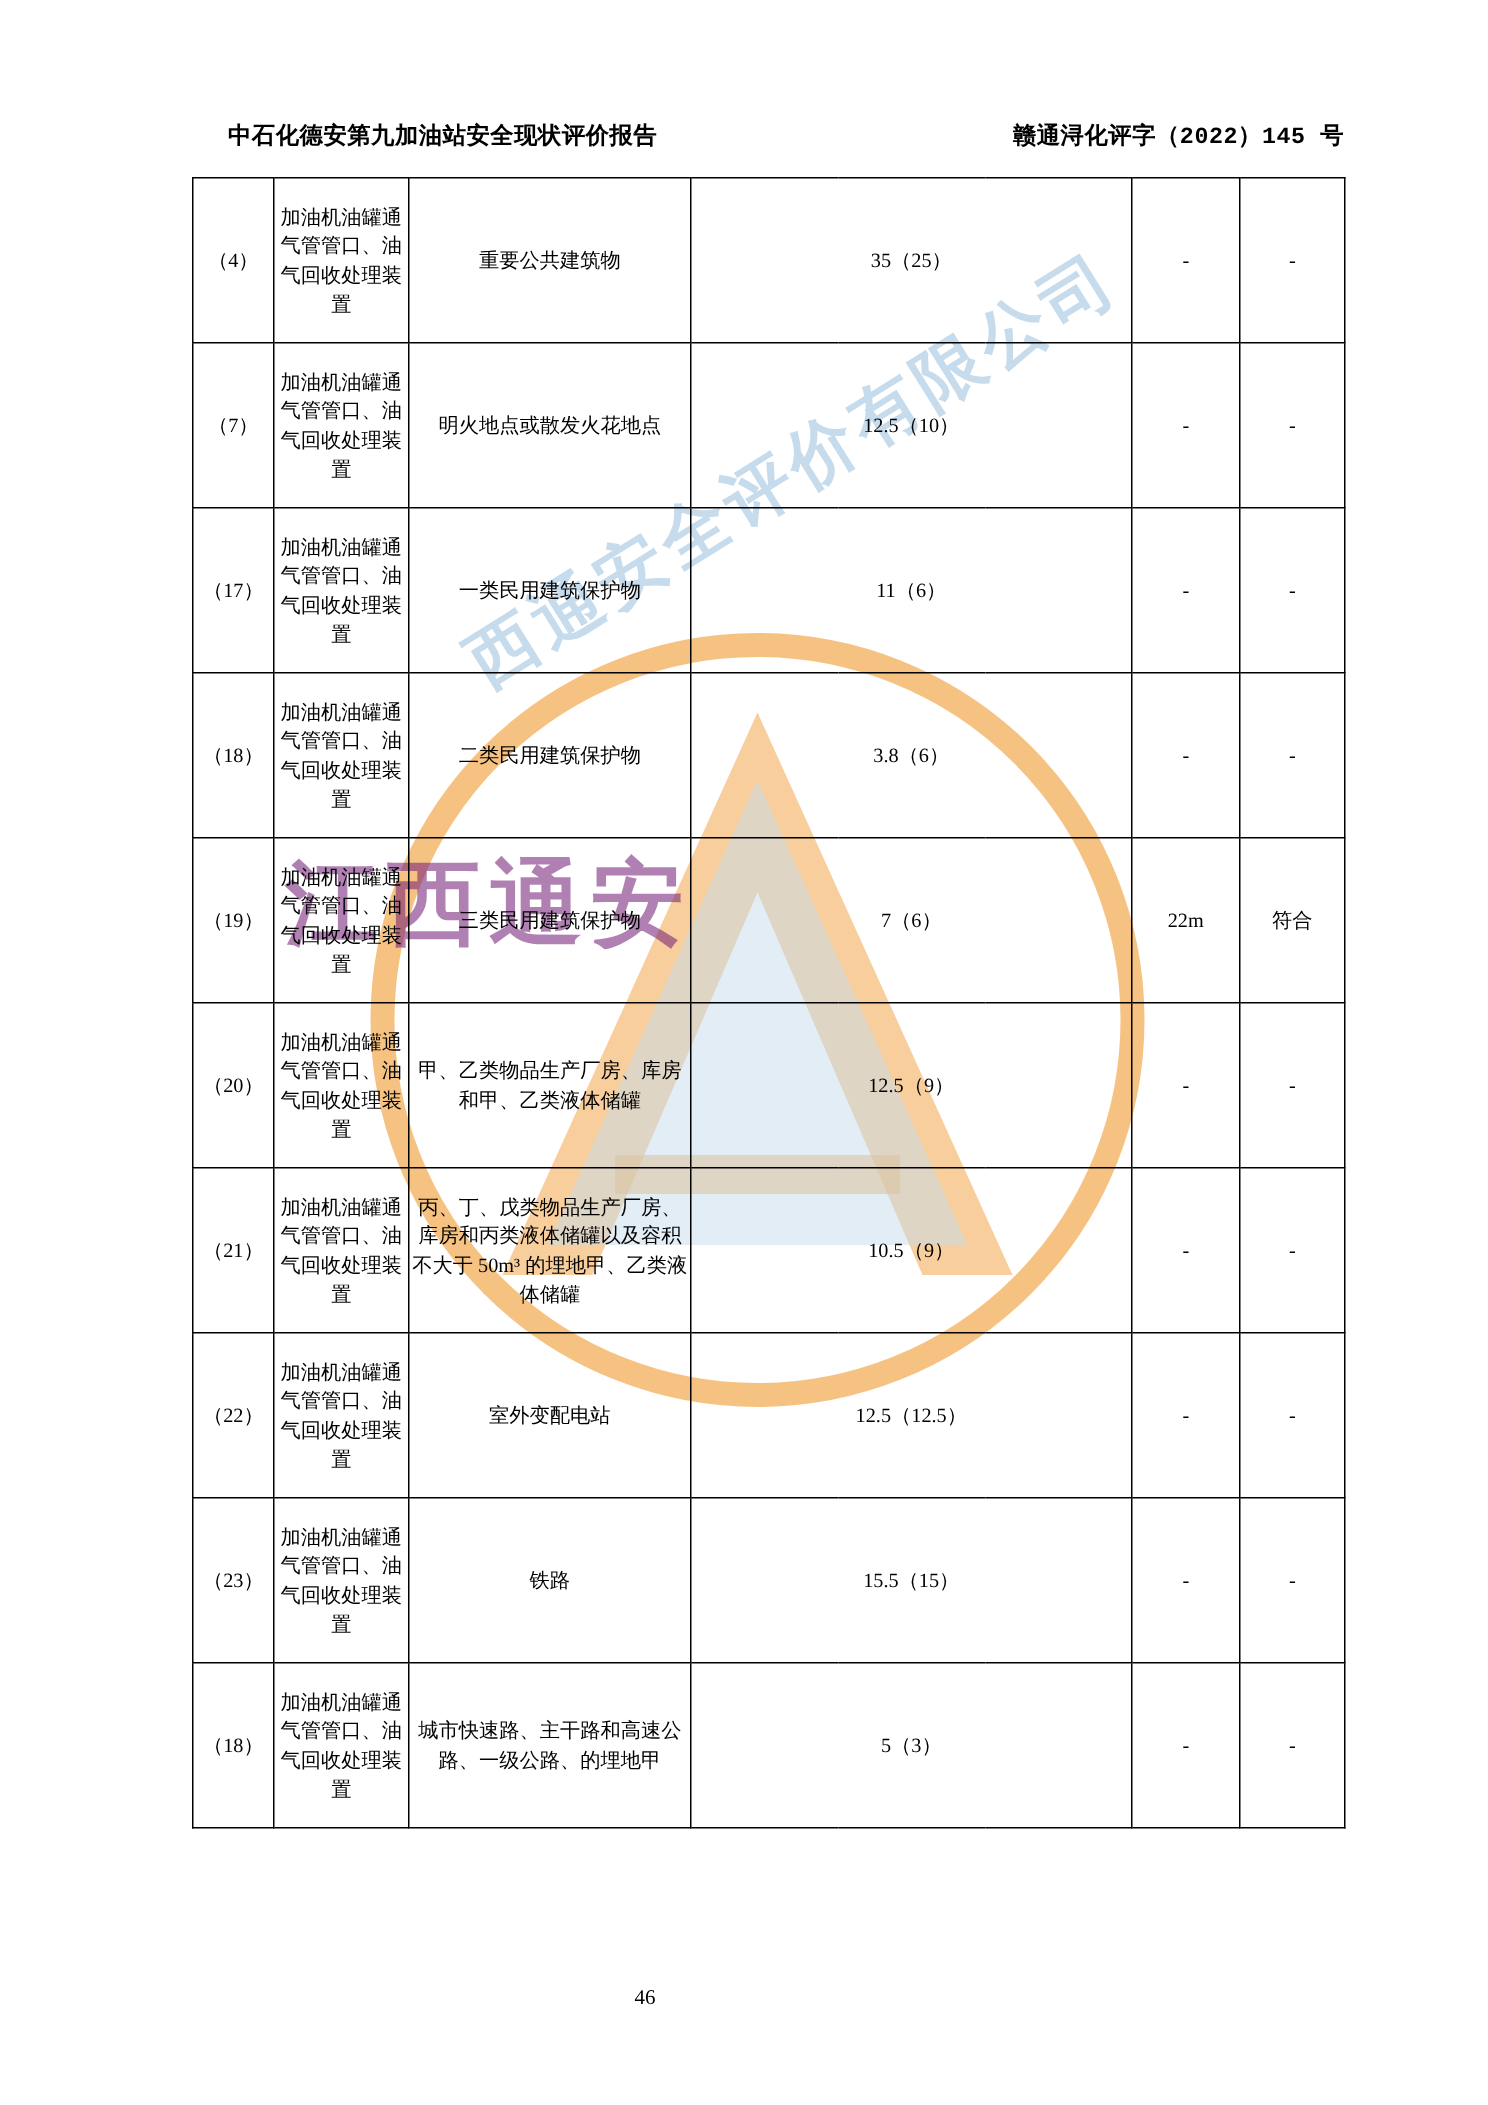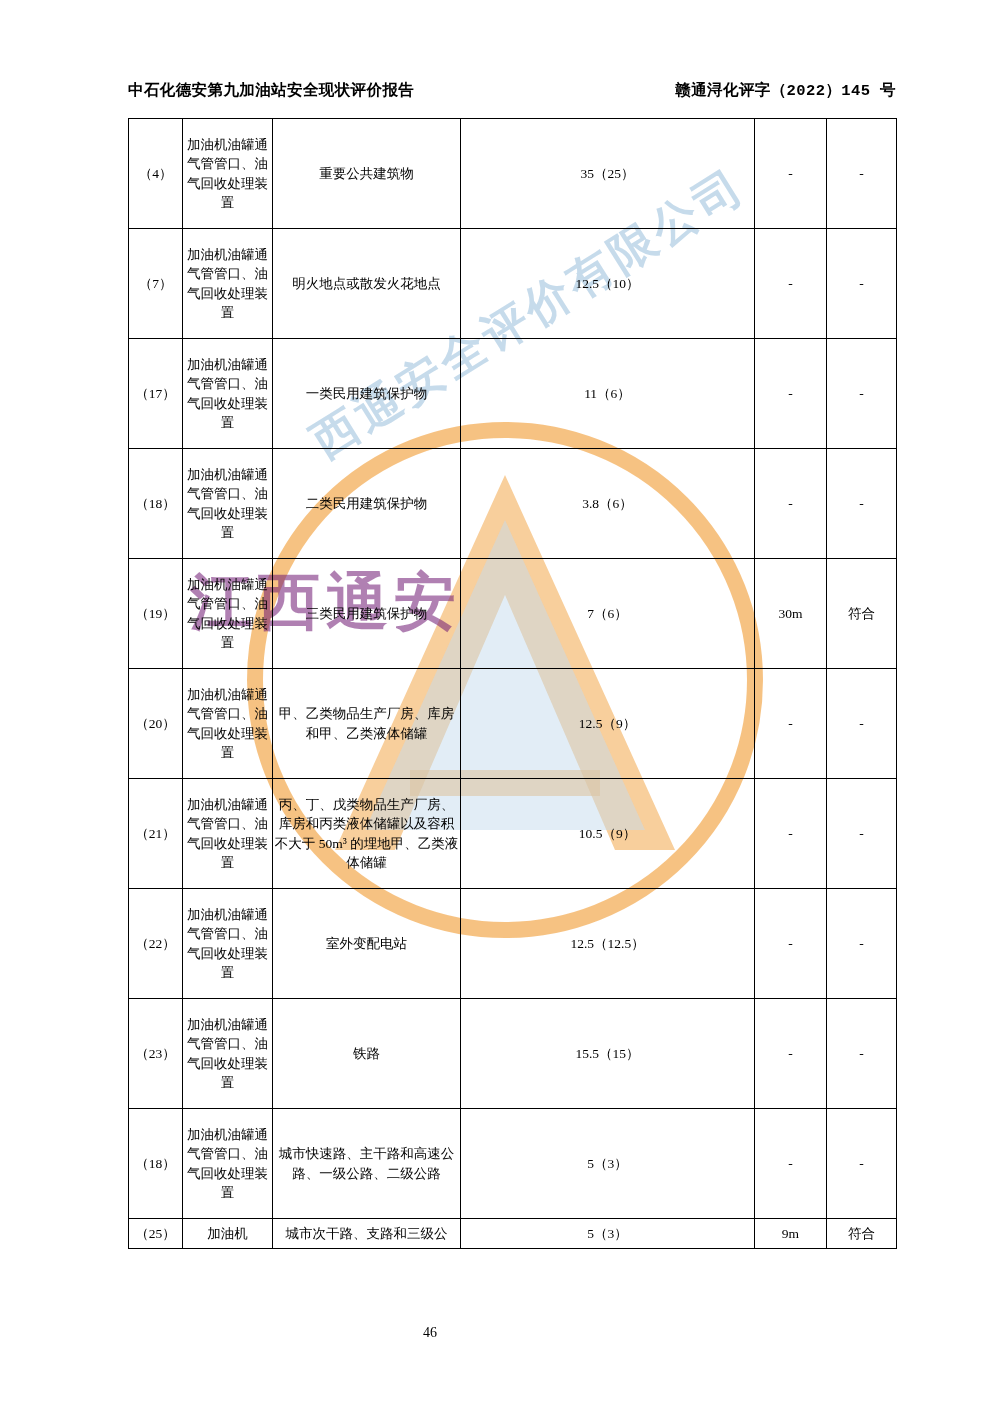--- a/index.html
+++ b/index.html
@@ -31,20 +31,21 @@
     width: 768px;
     display: flex;
     justify-content: space-between;
     align-items: baseline;
     font-size: 15.5px;
     letter-spacing: 0.4px;
   }
   .header .left {
     font-family: "Liberation Serif", serif;
     font-weight: 700;
+    margin-left: 24px;
   }
   .header .right {
     font-family: Liberation Mono, monospace;
     font-weight: 700;
   }
 
   
   .watermark {
     position: absolute;
     left: 175px;
@@ -196,21 +197,21 @@
         <td colspan="3">3.8（6）</td>
         <td>-</td>
         <td>-</td>
       </tr>
 
       <tr style="height:110px">
         <td>（19）</td>
         <td class="obj-multi">加油机油罐通气管管口、油气回收处理装置</td>
         <td>三类民用建筑保护物</td>
         <td colspan="3">7（6）</td>
-        <td>30m</td>
+        <td>22m</td>
         <td>符合</td>
       </tr>
 
       <tr style="height:110px">
         <td>（20）</td>
         <td class="obj-multi">加油机油罐通气管管口、油气回收处理装置</td>
         <td>甲、乙类物品生产厂房、库房和甲、乙类液体储罐</td>
         <td colspan="3">12.5（9）</td>
         <td>-</td>
         <td>-</td>
@@ -239,31 +240,23 @@
         <td class="obj-multi">加油机油罐通气管管口、油气回收处理装置</td>
         <td>铁路</td>
         <td colspan="3">15.5（15）</td>
         <td>-</td>
         <td>-</td>
       </tr>
 
       <tr style="height:110px">
         <td>（18）</td>
         <td class="obj-multi">加油机油罐通气管管口、油气回收处理装置</td>
-        <td>城市快速路、主干路和高速公路、一级公路、二级公路</td>
+        <td>城市快速路、主干路和高速公路、一级公路、的埋地甲</td>
         <td colspan="3">5（3）</td>
         <td>-</td>
         <td>-</td>
       </tr>
 
-      <tr style="height:30px">
-        <td>（25）</td>
-        <td>加油机</td>
-        <td>城市次干路、支路和三级公</td>
-        <td colspan="3">5（3）</td>
-        <td>9m</td>
-        <td>符合</td>
-      </tr>
     </tbody>
   </table>
 
   <div class="pagenum">46</div>
 </div>
 
 </body></html>

